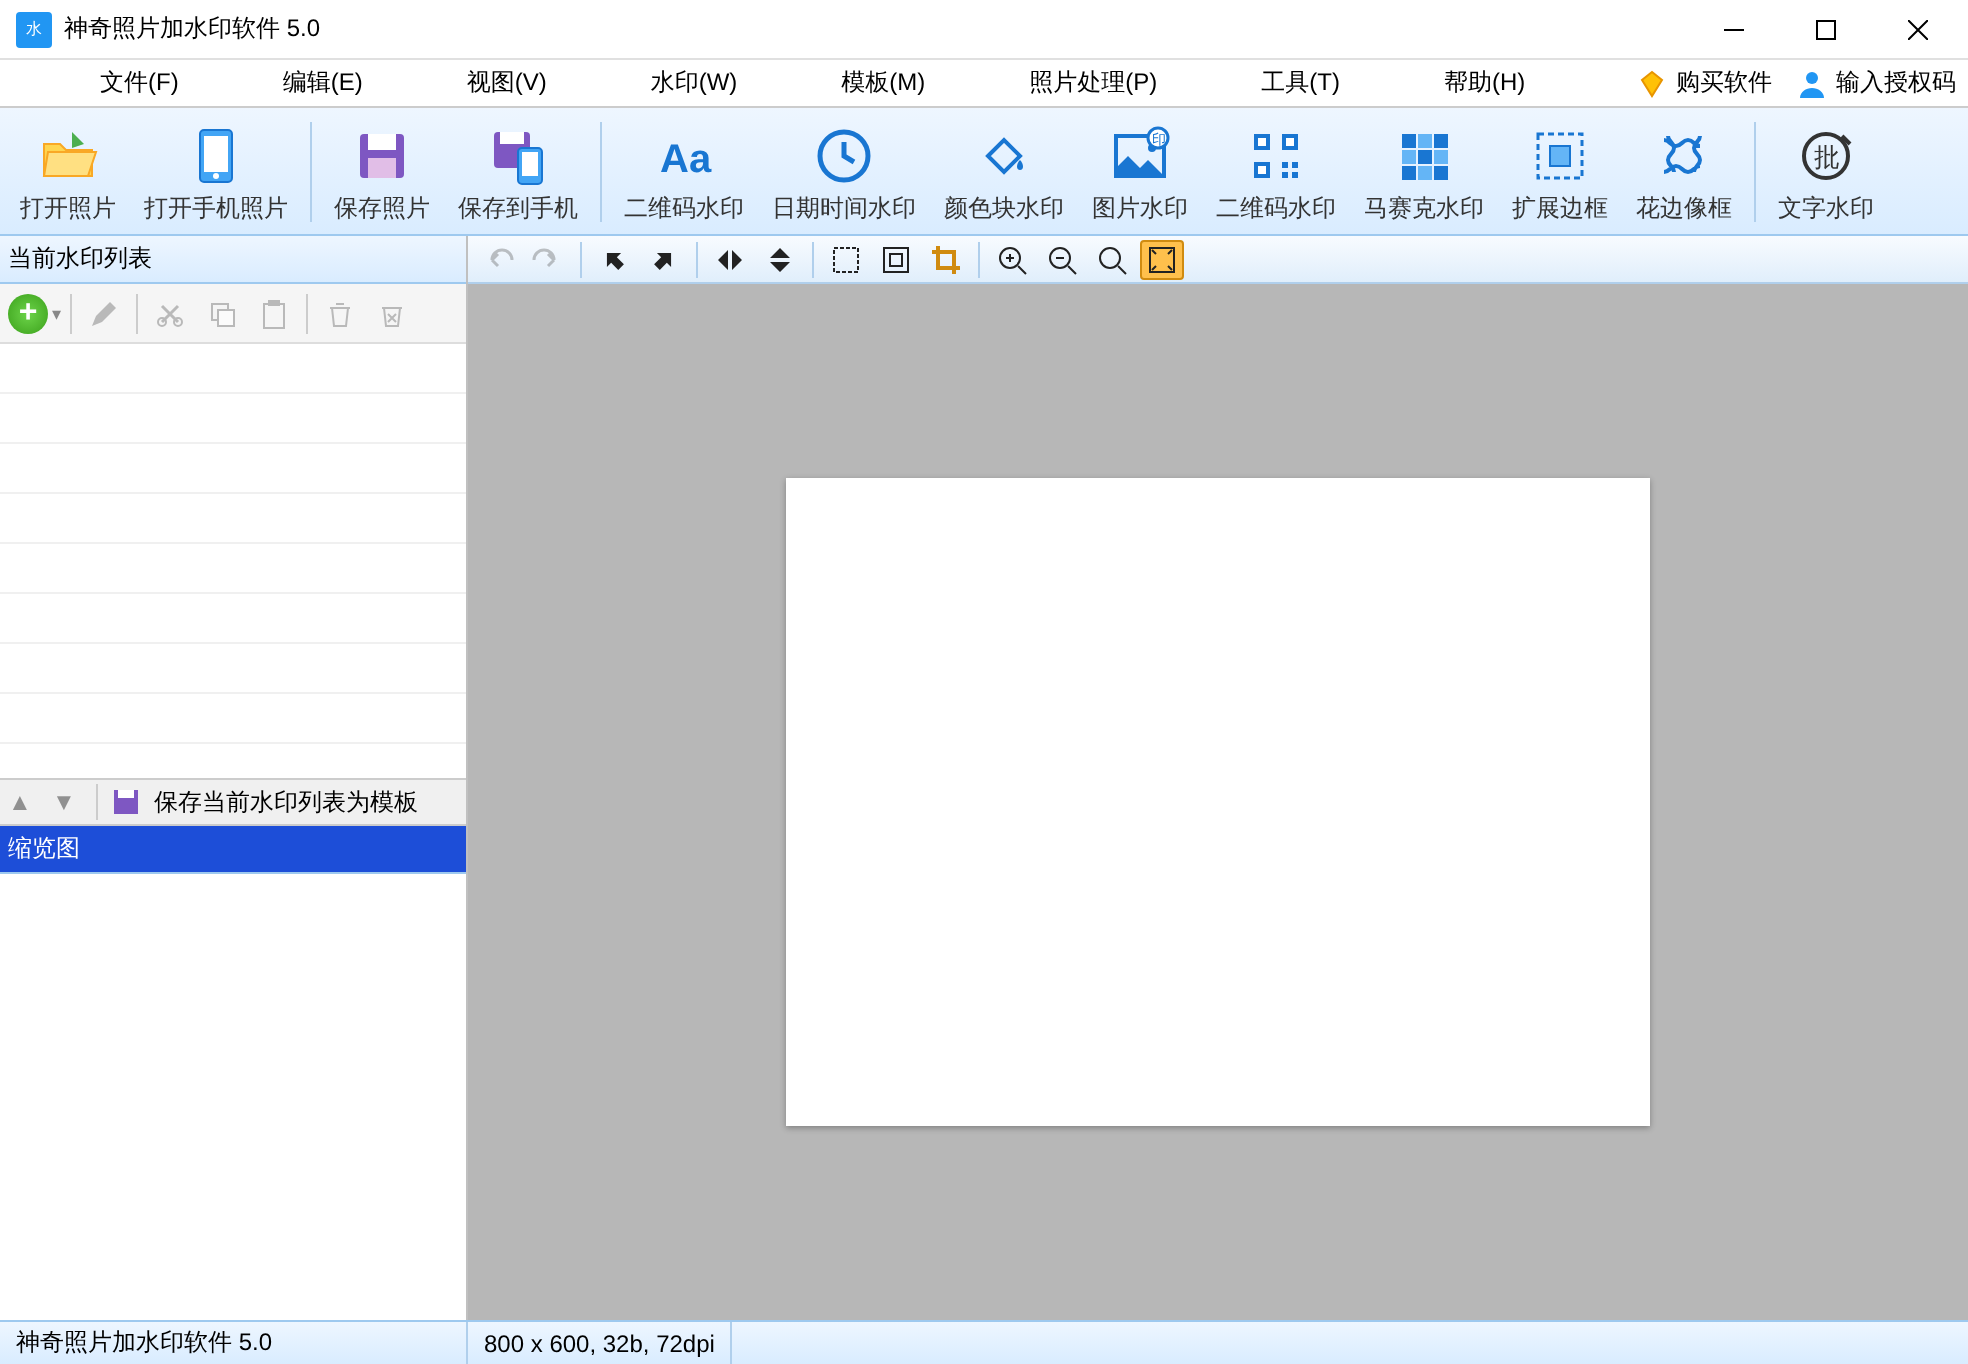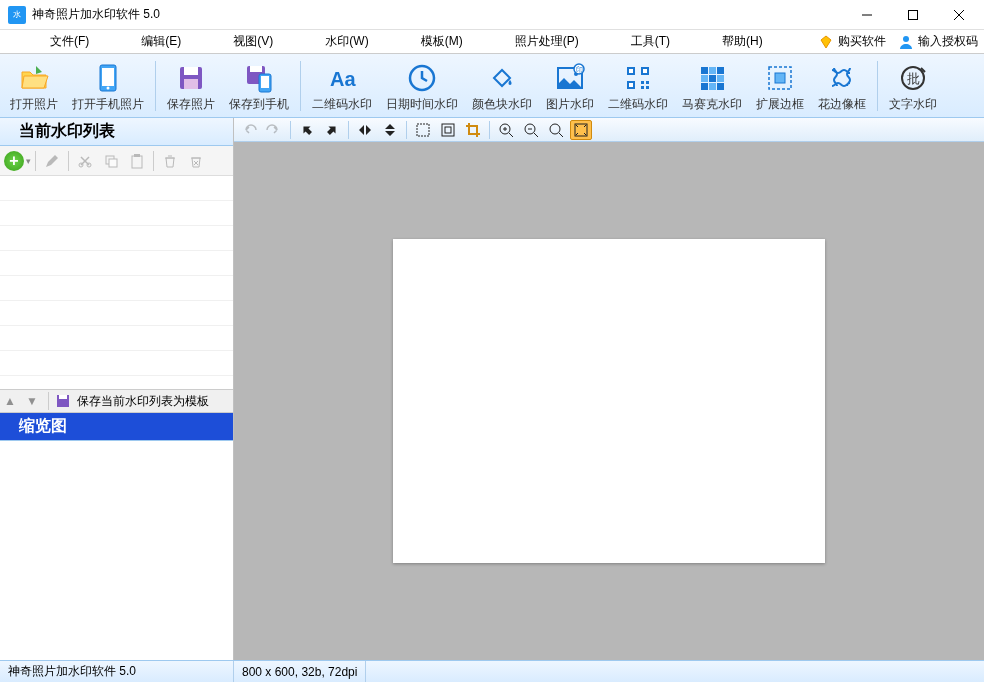--- a/index.html
+++ b/index.html
@@ -18,21 +18,21 @@
 
 .toolbar { height: 64px; background: linear-gradient(#eef6ff, #d9ecff); display: flex; align-items: center; padding: 2px 4px; border-bottom: 1px solid #9ec9ef; gap: 2px; }
 .toolbar .sep { width: 1px; height: 50px; background: #b0cfec; margin: 0 3px; }
 .toolbar .tbtn { display: flex; flex-direction: column; align-items: center; justify-content: flex-end; padding: 2px 6px; height: 58px; cursor: pointer; border-radius: 3px; min-width: 44px;}
 .toolbar .tbtn .ticon { width: 32px; height: 32px; display: flex; align-items: center; justify-content: center; }
 .toolbar .tbtn .tlabel { font-size: 12px; color: #333; margin-top: 2px; white-space: nowrap; }
 
 .workspace { display: flex; height: 542px; }
 
 .left-panel { width: 234px; display: flex; flex-direction: column; border-right: 1px solid #c0c0c0; }
-.panel-header { background: linear-gradient(#eef6ff, #d9ecff); border-bottom: 1px solid #9ec9ef; padding: 3px 19px; font-size: 16px; font-weight: bold; }
+.panel-header { background: linear-gradient(#eef6ff, #d9ecff); border-bottom: 1px solid #9ec9ef; padding: 3px 4px; font-size: 12px; font-weight: normal; }
 .panel-header.blue { background: #1d4ed8; color: #fff; }
 .left-tools { height: 30px; background: #f5f5f5; border-bottom: 1px solid #ddd; display: flex; align-items: center; padding: 0 4px; gap: 2px; }
 .left-tools .lt-btn { width: 24px; height: 24px; display: flex; align-items: center; justify-content: center; cursor: pointer; border-radius: 2px; opacity: 0.55; }
 .left-tools .lt-btn.add { background: radial-gradient(circle, #6dd44a, #3aa01a); border-radius: 50%; width: 20px; height: 20px; color: #fff; font-weight: bold; font-size: 16px; opacity:1; }
 .left-tools .lt-sep { width: 1px; height: 20px; background: #ccc; margin: 0 2px; }
 .wm-list { flex: 1; background: #fff; overflow-y: auto; }
 .wm-list .row { height: 25px; border-bottom: 1px solid #f0f0f0; }
 .tpl-row { height: 24px; background: #f0f0f0; display: flex; align-items: center; padding: 0 4px; gap: 6px; border-top: 1px solid #ccc; border-bottom: 1px solid #ccc; }
 .tpl-row .arrow { width:16px; opacity:0.4; }
 .preview-box { flex: 1; background: #fff; margin: 2px; border: 1px solid #fff; }

